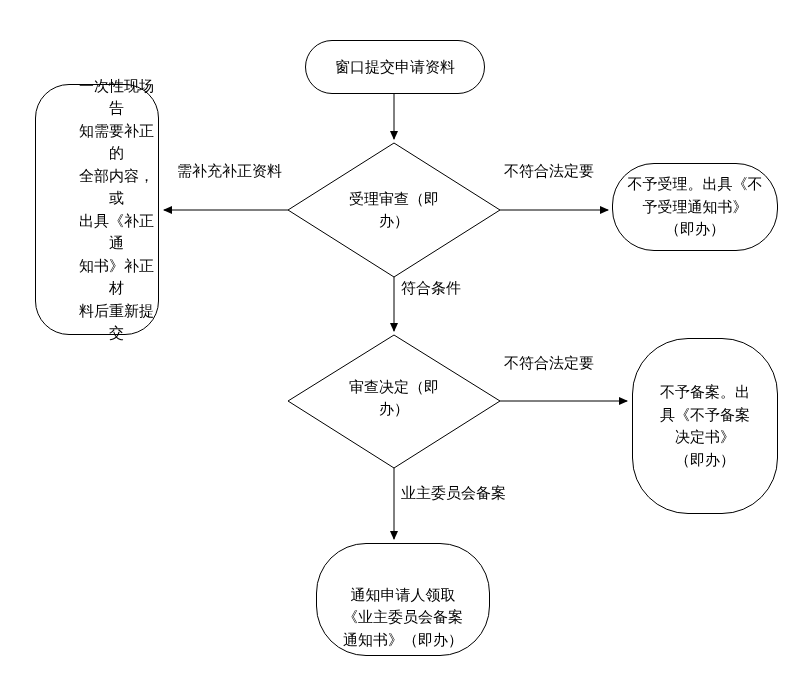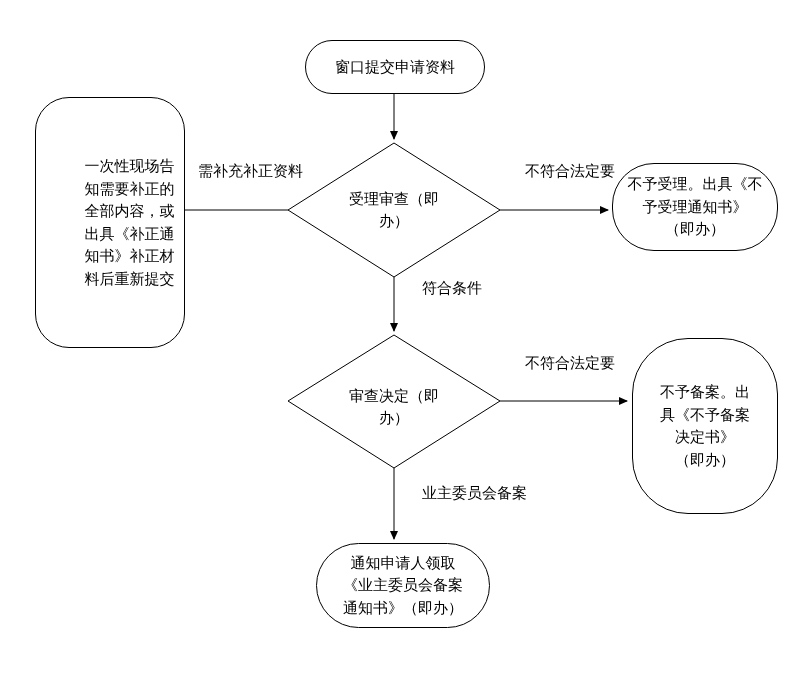--- a/index.html
+++ b/index.html
@@ -43,21 +43,20 @@
     display: flex;
     align-items: center;
     justify-content: center;
     text-align: center;
     white-space: pre-line;
     line-height: 1.5;
   }
   .edge-label {
     position: absolute;
     white-space: nowrap;
-    margin-left: 21px;
   }
 </style>
 </head>
 <body>
 
 <div class="canvas">
 
   <svg class="wires" viewBox="0 0 808 680">
     <defs>
       <marker id="arr" markerWidth="9" markerHeight="8" refX="8" refY="4" orient="auto" markerUnits="userSpaceOnUse">
@@ -73,53 +72,53 @@
     <line class="wire" x1="500" y1="210" x2="608" y2="210" marker-end="url(#arr)"></line>
     <line class="wire" x1="394" y1="277" x2="394" y2="331" marker-end="url(#arr)"></line>
     <line class="wire" x1="500" y1="401" x2="627" y2="401" marker-end="url(#arr)"></line>
     <line class="wire" x1="394" y1="468" x2="394" y2="539" marker-end="url(#arr)"></line>
   </svg>
 
   <div class="node stadium-top" style="left:305px; top:40px; width:180px; height:54px;">
     <span>窗口提交申请资料</span>
   </div>
 
-  <div class="node note-left" style="left:35px; top:97px; width:150px; height:251px;padding-left:43px;">
+  <div class="node note-left" style="left:35px; top:84px; width:124px; height:251px;padding-left:43px;">
     <span>一次性现场告
 知需要补正的
 全部内容，或
 出具《补正通
 知书》补正材
 料后重新提交</span>
   </div>
 
   <div class="dtext" style="left:334px; top:186px; width:120px; height:48px;">
     <span>受理审查（即
 办）</span>
   </div>
 
   <div class="node round-big" style="left:612px; top:163px; width:166px; height:88px;">
     <span>不予受理。出具《不
 予受理通知书》
 （即办）</span>
   </div>
 
-  <div class="dtext" style="left:334px; top:383px; width:120px; height:48px;align-items:center;">
+  <div class="dtext" style="left:334px; top:374px; width:120px; height:48px;align-items:center;">
     <span>审查决定（即
 办）</span>
   </div>
 
   <div class="node round-huge" style="left:632px; top:338px; width:146px; height:176px;">
     <span>不予备案。出
 具《不予备案
 决定书》
 （即办）</span>
   </div>
 
-  <div class="node stadium-end" style="left:316px; top:543px; width:174px; height:85px;">
+  <div class="node stadium-end" style="left:316px; top:543px; width:174px; height:113px;align-items:flex-end;">
     <span>通知申请人领取
 《业主委员会备案
 通知书》（即办）</span>
   </div>
 
   <div class="edge-label" style="left:177px; top:162px;">需补充补正资料</div>
 
   <div class="edge-label" style="left:504px; top:162px;">不符合法定要</div>
 
   <div class="edge-label" style="left:401px; top:279px;">符合条件</div>

